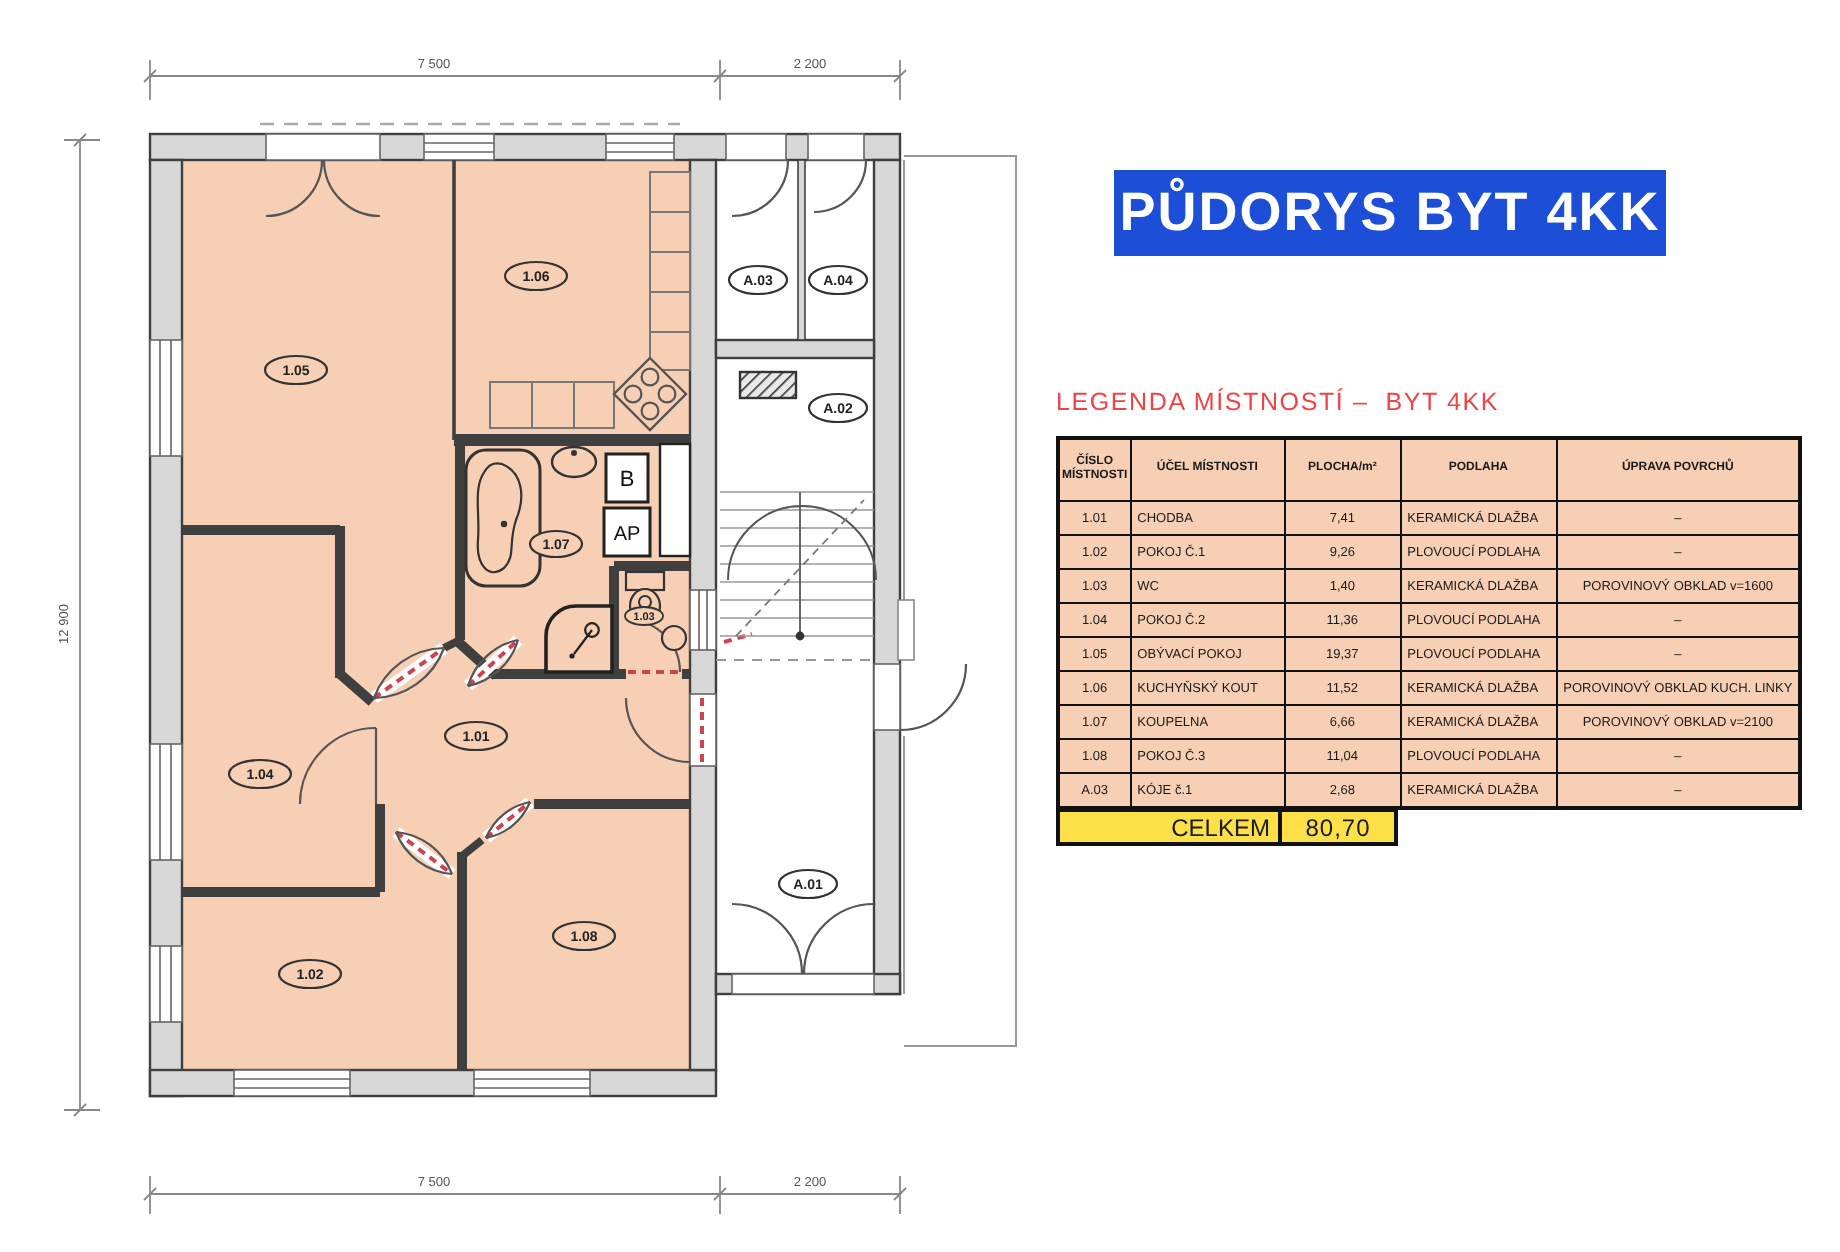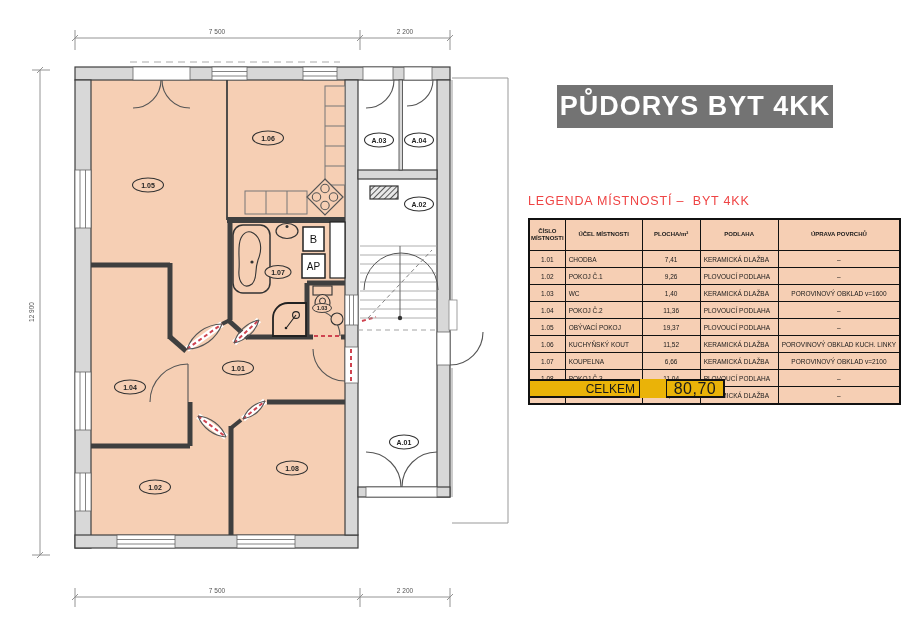--- a/index.html
+++ b/index.html
@@ -3,21 +3,21 @@
 <meta charset="utf-8">
 <style>
   html,body{margin:0;padding:0;}
   body{
     width:920px;height:626px;position:relative;background:#ffffff;
     font-family:"Liberation Sans", sans-serif;color:#1a1a1a;overflow:hidden;
   }
   #plan-wrap{position:absolute;left:0;top:0;width:520px;height:626px;}
   #title-block{
     position:absolute;left:557px;top:85px;width:276px;height:43px;
-    background:#737373;color:#fff;display:flex;align-items:center;justify-content:center;
+    background:#1d4ed8;color:#fff;display:flex;align-items:center;justify-content:center;
     font-size:27px;font-weight:bold;letter-spacing:1px;font-family:"Liberation Sans",sans-serif;
   }
   #legend-heading{
     position:absolute;left:528px;top:194px;font-size:12.5px;letter-spacing:.8px;
     color:#ef4444;white-space:pre;
   }
   #legend-table{
     position:absolute;left:528px;top:218px;border-collapse:collapse;
     background:#f6cfb4;table-layout:fixed;
   }
@@ -27,29 +27,29 @@
   #legend-table{border:2px solid #111;}
   #legend-table th{
     font-size:6px;font-weight:bold;height:30px;text-align:center;
     white-space:normal;line-height:1.25;padding:0 1px;
   }
   #legend-table td{font-size:6.5px;height:16px;padding:0 3px;text-align:center;}
   #legend-table td.c2{text-align:left;}
   #legend-table td.c4{text-align:left;}
   .cw1{width:30px}.cw2{width:77px}.cw3{width:58px}.cw4{width:78px}.cw5{width:110px}
   #totals-row{
-    position:absolute;left:528px;top:379px;height:19px;display:flex;background:#eab308;gap:26px;
+    position:absolute;left:528px;top:404px;height:19px;display:flex;background:#fde047;
   }
   #totals-row .tl{
     width:105px;border:2px solid #111;border-right:1px solid #111;
     font-size:12px;display:flex;align-items:center;justify-content:flex-end;padding-right:4px;
   }
   #totals-row .tv{
     width:56px;border:2px solid #111;border-left:1px solid #111;
-    font-size:16px;display:flex;align-items:center;justify-content:center;letter-spacing:.5px;
+    font-size:12px;display:flex;align-items:center;justify-content:center;letter-spacing:.5px;
   }
   svg text{font-family:"Liberation Sans",sans-serif;}
   .dimtxt{font-size:6.5px;fill:#555;}
   .roomtxt{font-size:7px;font-weight:600;fill:#222;}
   .roomtxt-sm{font-size:5.5px;font-weight:600;fill:#222;}
   .fixtxt{fill:#111;}
 </style>
 </head>
 <body>
 

